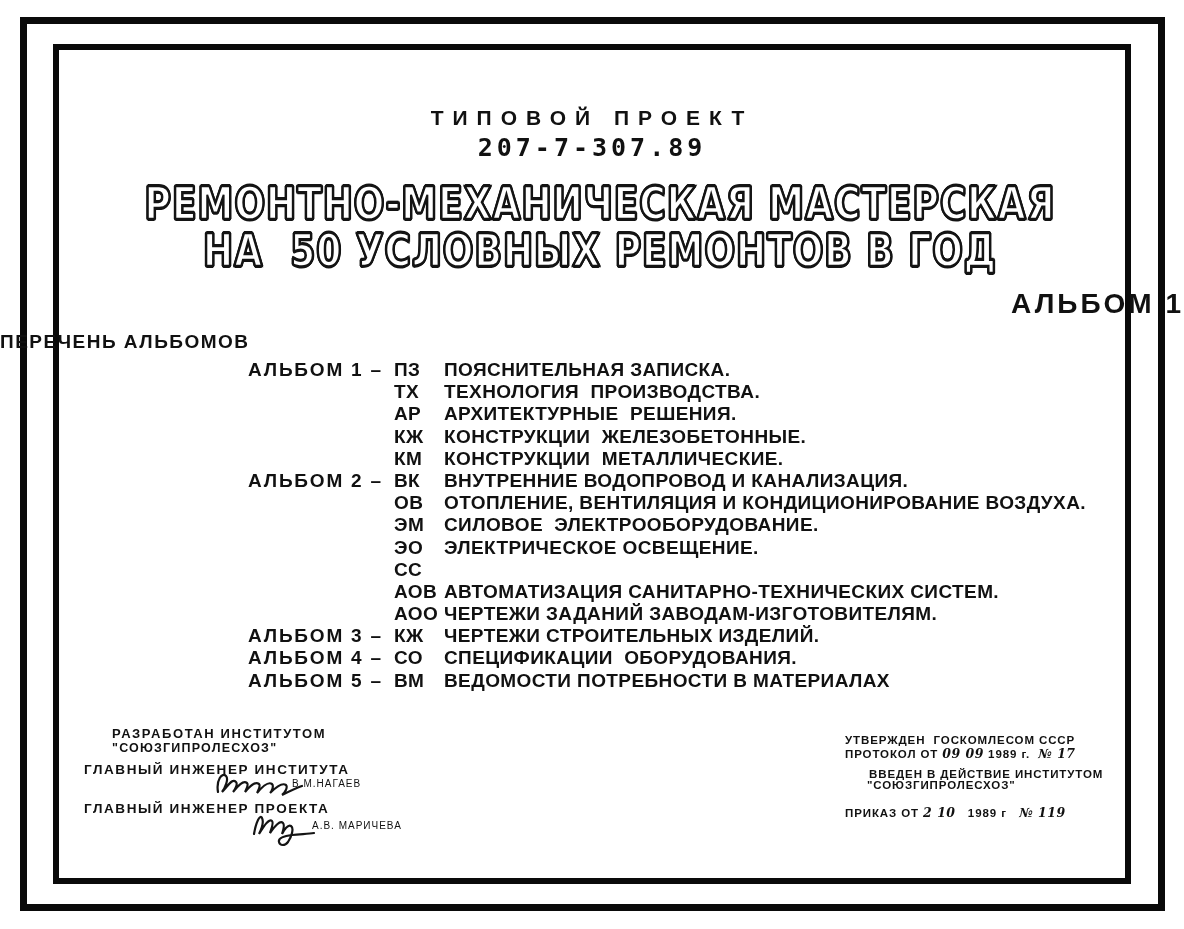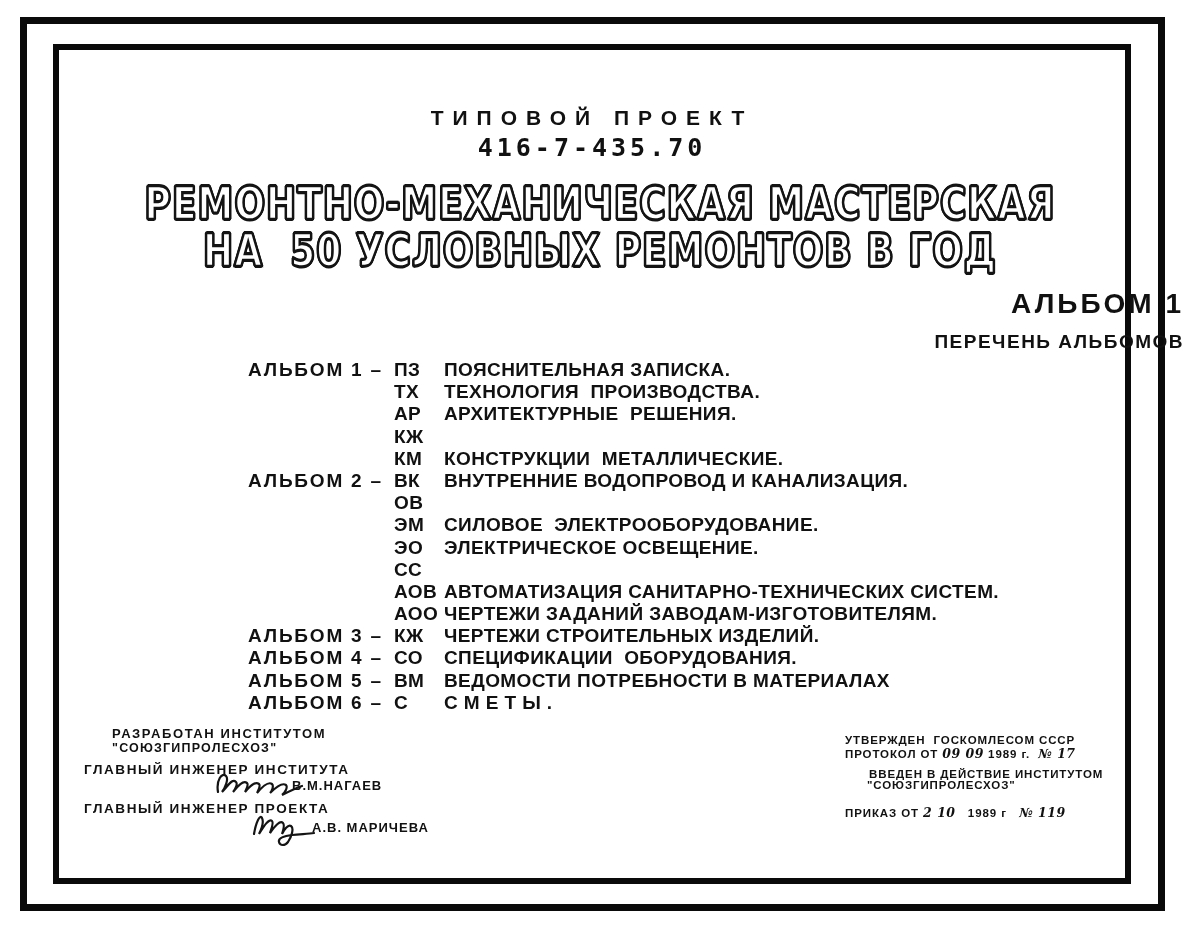--- a/index.html
+++ b/index.html
@@ -68,21 +68,21 @@
   .album-heading {
     position: absolute;
     left: 0; top: 288px; width: 100%;
     text-align: right;
     font-size: 28px; font-weight: bold;
     letter-spacing: 3px;
   }
   .list-heading {
     position: absolute;
     left: 0; top: 331px; width: 100%;
-    text-align: right;
+    text-align: left;
     font-size: 19px; font-weight: bold;
     letter-spacing: 1.5px;
   }
   .album-list {
     position: absolute;
     left: 248px; top: 359px;
     width: 890px;
   }
   .album-row {
     display: flex;
@@ -104,21 +104,21 @@
     line-height: 14px;
   }
   .footer-left-dev .org { font-size: 12.5px; letter-spacing: 1.2px; }
   .sig-label {
     position: absolute;
     font-size: 13.5px; font-weight: bold; letter-spacing: 1.6px;
     white-space: pre;
   }
   .sig-name {
     position: absolute;
-    font-size: 13px; font-weight: bold; letter-spacing: 1px;
+    font-size: 10px; font-weight: normal; letter-spacing: 1px;
     white-space: pre;
   }
   .sig-svg { position: absolute; }
   .footer-right {
     position: absolute;
     left: 845px; top: 734px; width: 300px;
     font-size: 11.5px; font-weight: bold; letter-spacing: 0.9px;
     line-height: 13px;
   }
   .footer-right .fr-line { white-space: pre; }
@@ -132,21 +132,21 @@
   }
 </style>
 </head>
 <body>
 
 <div class="page">
   <div class="outer-frame"></div>
   <div class="inner-frame"></div>
 
   <div class="doc-type">ТИПОВОЙ ПРОЕКТ</div>
-  <div class="doc-number">416-7-435.70</div>
+  <div class="doc-number">207-7-307.89</div>
 
   <div class="main-title">
     <span class="t-line">РЕМОНТНО-МЕХАНИЧЕСКАЯ МАСТЕРСКАЯ</span>
     <span class="t-line">НА  50 УСЛОВНЫХ РЕМОНТОВ В ГОД</span>
   </div>
 
   <div class="album-heading">АЛЬБОМ 1</div>
   <div class="list-heading">ПЕРЕЧЕНЬ АЛЬБОМОВ</div>
 
   <div class="album-list">
@@ -165,37 +165,39 @@
 
       <div class="album-row">
         <span class="col-label"></span>
         <span class="col-code">АР</span>
         <span class="col-text">АРХИТЕКТУРНЫЕ  РЕШЕНИЯ.</span>
       </div>
 
       <div class="album-row">
         <span class="col-label"></span>
         <span class="col-code">КЖ</span>
+        <span class="col-text">КОНСТРУКЦИИ  ЖЕЛЕЗОБЕТОННЫЕ.</span>
       </div>
 
       <div class="album-row">
         <span class="col-label"></span>
         <span class="col-code">КМ</span>
         <span class="col-text">КОНСТРУКЦИИ  МЕТАЛЛИЧЕСКИЕ.</span>
       </div>
 
       <div class="album-row">
         <span class="col-label">АЛЬБОМ 2 –</span>
         <span class="col-code">ВК</span>
         <span class="col-text">ВНУТРЕННИЕ ВОДОПРОВОД И КАНАЛИЗАЦИЯ.</span>
       </div>
 
       <div class="album-row">
         <span class="col-label"></span>
         <span class="col-code">ОВ</span>
+        <span class="col-text">ОТОПЛЕНИЕ, ВЕНТИЛЯЦИЯ И КОНДИЦИОНИРОВАНИЕ ВОЗДУХА.</span>
       </div>
 
       <div class="album-row">
         <span class="col-label"></span>
         <span class="col-code">ЭМ</span>
         <span class="col-text">СИЛОВОЕ  ЭЛЕКТРООБОРУДОВАНИЕ.</span>
       </div>
 
       <div class="album-row">
         <span class="col-label"></span>
@@ -231,25 +233,20 @@
         <span class="col-code">СО</span>
         <span class="col-text">СПЕЦИФИКАЦИИ  ОБОРУДОВАНИЯ.</span>
       </div>
 
       <div class="album-row">
         <span class="col-label">АЛЬБОМ 5 –</span>
         <span class="col-code">ВМ</span>
         <span class="col-text">ВЕДОМОСТИ ПОТРЕБНОСТИ В МАТЕРИАЛАХ</span>
       </div>
 
-      <div class="album-row">
-        <span class="col-label">АЛЬБОМ 6 –</span>
-        <span class="col-code">С</span>
-        <span class="col-text">С М Е Т Ы .</span>
-      </div>
 
   </div>
 
   <div class="footer-left-dev">
     <div>РАЗРАБОТАН ИНСТИТУТОМ</div>
     <div class="org">"СОЮЗГИПРОЛЕСХОЗ"</div>
   </div>
 
   <div class="sig-label" style="left:84px; top:762px;">ГЛАВНЫЙ ИНЖЕНЕР ИНСТИТУТА</div>
   <svg class="sig-svg" style="left:212px; top:766px;" width="96" height="34" viewBox="0 0 96 34">

